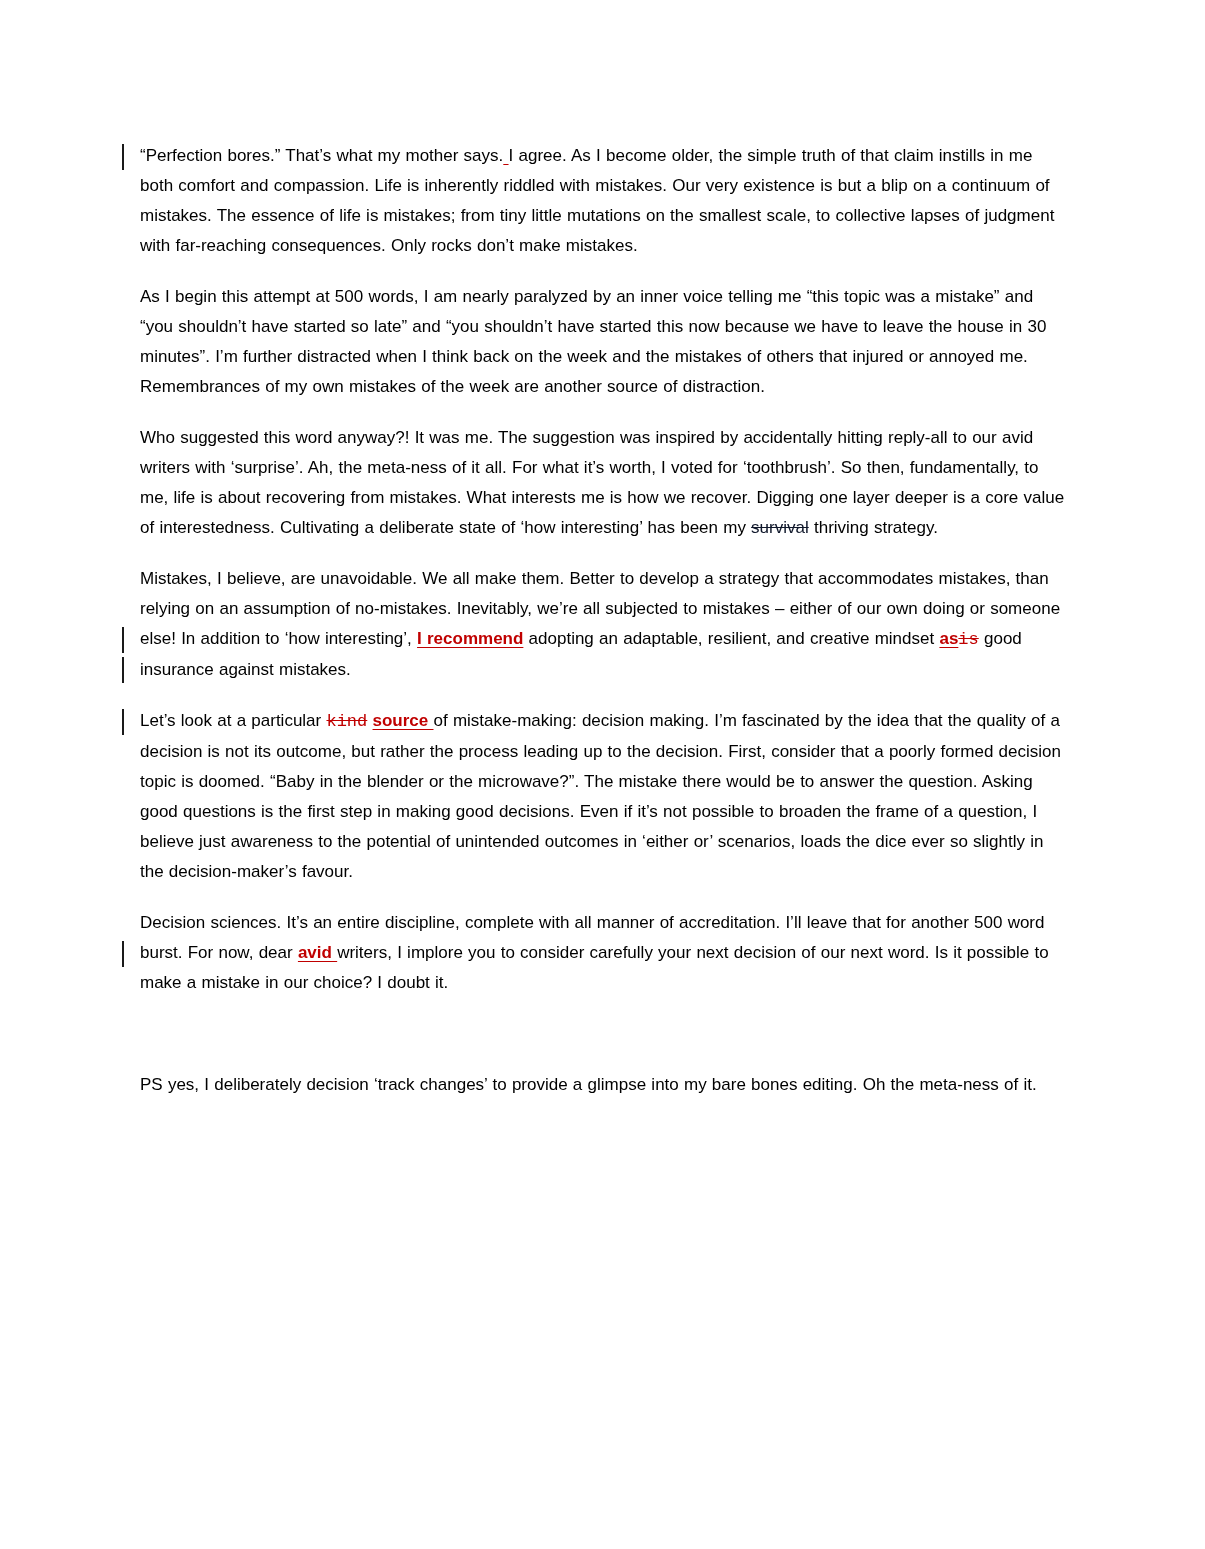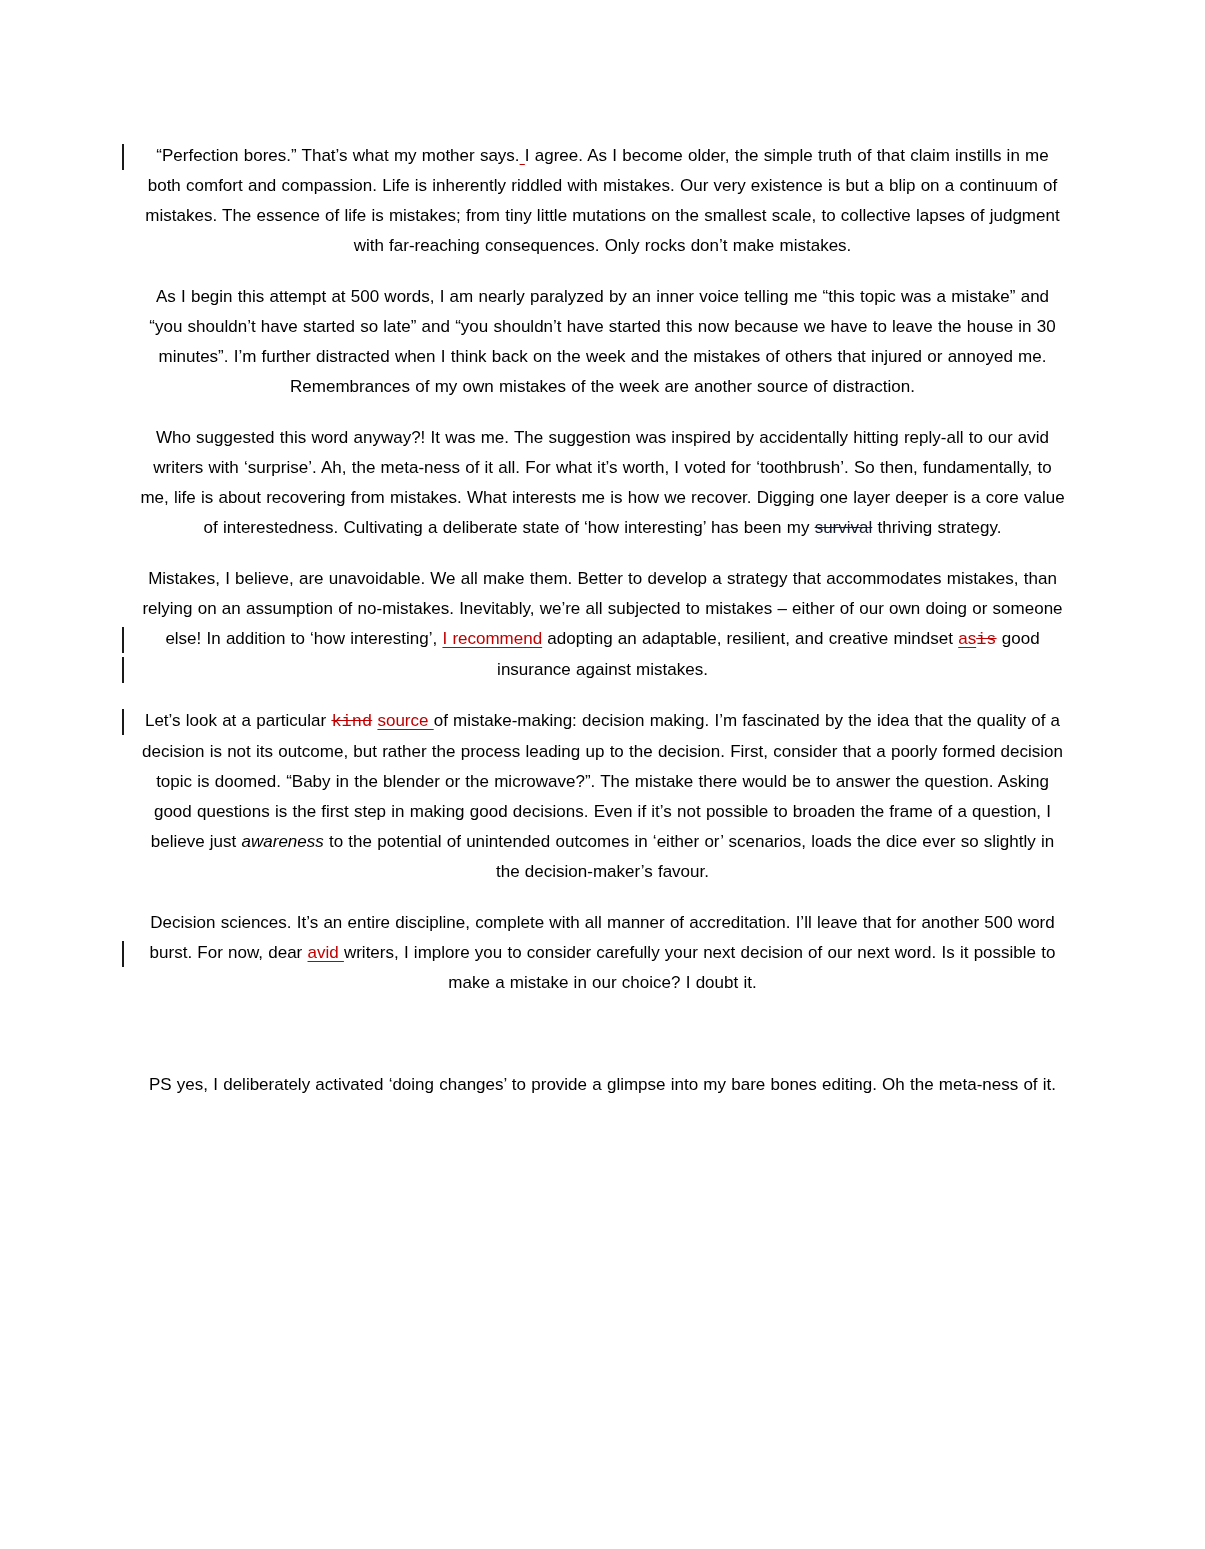--- a/index.html
+++ b/index.html
@@ -23,44 +23,44 @@
   }
   .doc-body {
     width: 925px;
   }
   .para {
     position: relative;
     margin: 0 0 21px 0;
     font-size: 17px;
     line-height: 30px;
     color: #000000;
-    text-align: center;
+    text-align: left;
     word-spacing: 0.5px;
   }
   .para.spacer {
     height: 30px;
     margin-bottom: 21px;
   }
   .run.normal { color: #000000; }
   .run.insert {
     color: var(--ins-color, #c00000);
     text-decoration: underline;
     text-underline-offset: 3px;
+    font-weight: bold;
   }
   .run.delete {
     color: var(--del-color, #c00000);
     text-decoration: line-through;
     font-family: Liberation Mono, monospace;
   }
   .run.delete-black {
     color: #0f172a;
     text-decoration: line-through;
   }
   .run.italic {
-    font-style: italic;
   }
   .change-bar {
     position: absolute;
     left: -18px;
     width: 2px;
     height: 26px;
     background: #1a1a1a;
   }
 </style>
 </head>
@@ -68,15 +68,15 @@
 
 <div class="page">
   <div class="doc-body">
       <p class="para"><span class="change-bar" style="top: 3px; background: rgb(26, 26, 26);"></span><span class="run normal">“Perfection bores.” That’s what my mother says.</span><span class="run insert"> </span><span class="run normal">I agree.  As I become older, the simple truth of that claim instills in me both comfort and compassion.  Life is inherently riddled with mistakes. Our very existence is but a blip on a continuum of mistakes. The essence of life is mistakes; from tiny little mutations on the smallest scale, to collective lapses of judgment with far-reaching consequences.  Only rocks don’t make mistakes.</span></p>
       <p class="para"><span class="run normal">As I begin this attempt at 500 words, I am nearly paralyzed by an inner voice telling me “this topic was a mistake” and “you shouldn’t have started so late” and “you shouldn’t have started this now because we have to leave the house in 30 minutes”.  I’m further distracted when I think back on the week and the mistakes of others that injured or annoyed me.  Remembrances of my own mistakes of the week are another source of distraction.</span></p>
       <p class="para"><span class="run normal">Who suggested this word anyway?!  It was me.  The suggestion was inspired by accidentally hitting reply-all to our avid writers with ‘surprise’.  Ah, the meta-ness of it all.  For what it’s worth, I voted for ‘toothbrush’.  So then, fundamentally, to me, life is about recovering from mistakes.  What interests me is how we recover.  Digging one layer deeper is a core value of interestedness.  Cultivating a deliberate state of ‘how interesting’ has been my </span><span class="run delete-black">survival</span><span class="run normal"> thriving strategy.</span></p>
       <p class="para"><span class="change-bar" style="top: 63px; background: rgb(26, 26, 26);"></span><span class="change-bar" style="top: 93px; background: rgb(26, 26, 26);"></span><span class="run normal">Mistakes, I believe, are unavoidable. We all make them.  Better to develop a strategy that accommodates mistakes, than relying on an assumption of no-mistakes.  Inevitably, we’re all subjected to mistakes – either of our own doing or someone else!  In addition to ‘how interesting’, </span><span class="run insert">I recommend</span><span class="run normal"> adopting an adaptable, resilient, and creative mindset </span><span class="run insert">as</span><span class="run delete">is</span><span class="run normal"> good insurance against mistakes.</span></p>
       <p class="para"><span class="change-bar" style="top: 3px; background: rgb(26, 26, 26);"></span><span class="run normal">Let’s look at a particular </span><span class="run delete">kind</span><span class="run normal"> </span><span class="run insert">source </span><span class="run normal">of mistake-making: decision making.  I’m fascinated by the idea that the quality of a decision is not its outcome, but rather the process leading up to the decision.  First, consider that a poorly formed decision topic is doomed. “Baby in the blender or the microwave?”. The mistake there would be to answer the question.  Asking good questions is the first step in making good decisions. Even if it’s not possible to broaden the frame of a question, I believe just </span><span class="run italic">awareness</span><span class="run normal"> to the potential of unintended outcomes in ‘either or’ scenarios, loads the dice ever so slightly in the decision-maker’s favour.</span></p>
       <p class="para"><span class="change-bar" style="top: 33px; background: rgb(26, 26, 26);"></span><span class="run normal">Decision sciences.  It’s an entire discipline, complete with all manner of accreditation.  I’ll leave that for another 500 word burst.  For now, dear </span><span class="run insert">avid </span><span class="run normal">writers, I implore you to consider carefully your next decision of our next word.  Is it possible to make a mistake in our choice?  I doubt it.</span></p>
       <p class="para spacer"></p>
-      <p class="para"><span class="run normal">PS yes, I deliberately activated ‘doing changes’ to provide a glimpse into my bare bones editing. Oh the meta-ness of it.</span></p>
+      <p class="para"><span class="run normal">PS yes, I deliberately decision ‘track changes’ to provide a glimpse into my bare bones editing. Oh the meta-ness of it.</span></p>
     </div>
 </div>
 
 </body></html>

